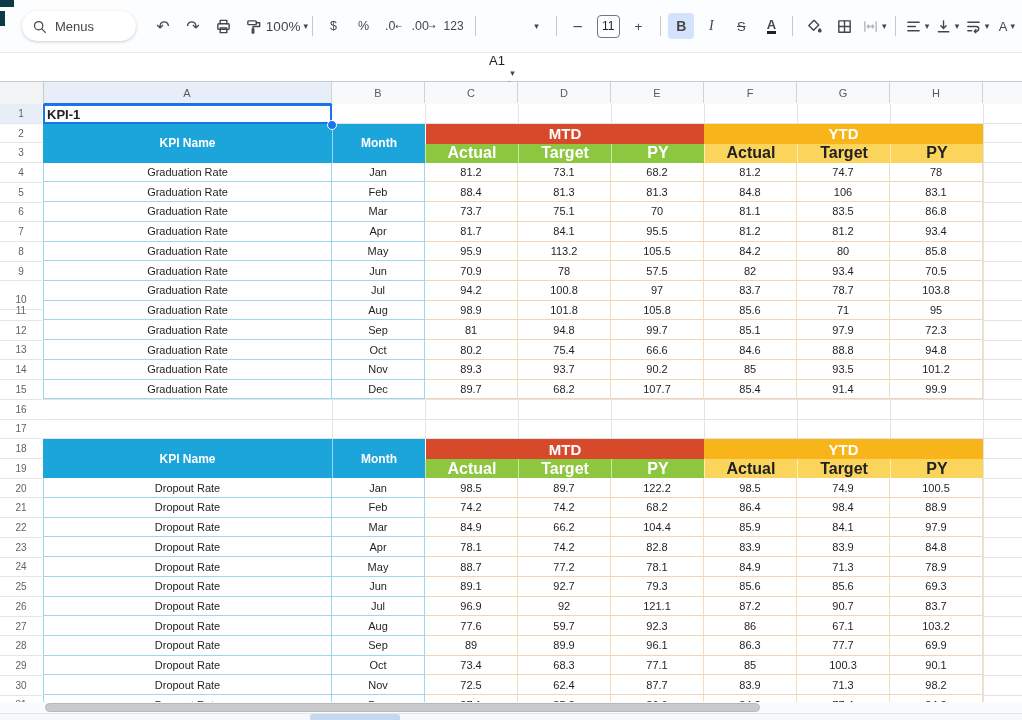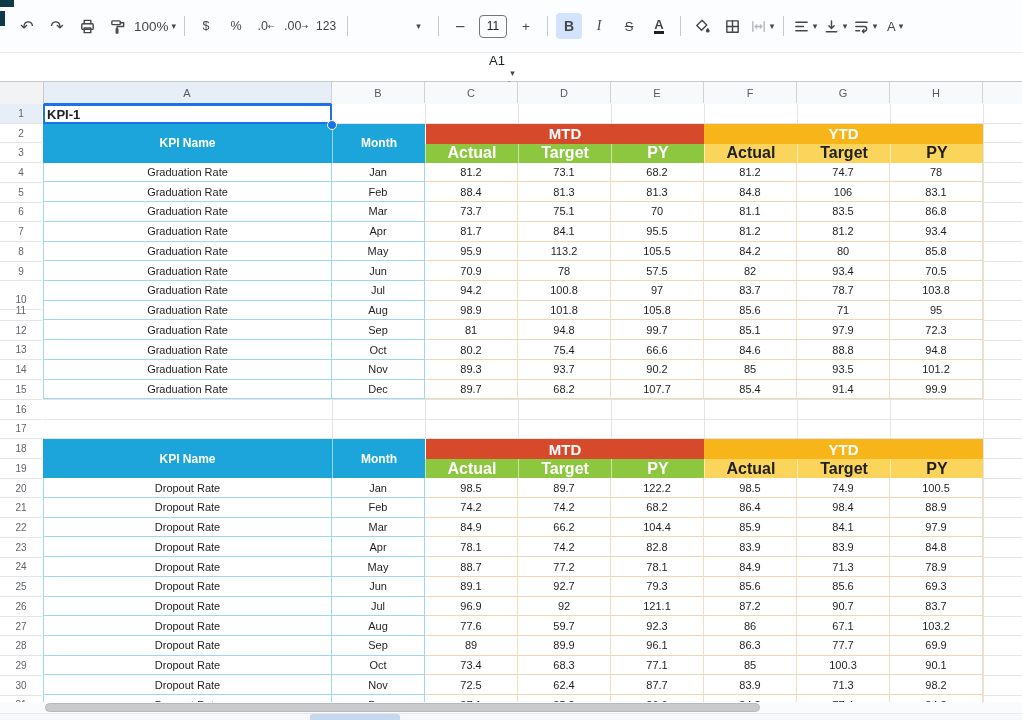--- a/index.html
+++ b/index.html
@@ -91,20 +91,27 @@
   #bottombar-accent{position:absolute;left:310px;top:714px;width:90px;height:6px;background:#c6d8ef;
                     border-radius:3px 3px 0 0;}
 </style>
 </head>
 <body>
 
 <div id="toolbar">
   <div class="corner-mark1"></div>
   <div class="corner-mark2"></div>
 
+  <div class="pill">
+    <svg class="ic" width="15" height="15" viewBox="0 0 18 18">
+        <circle cx="8" cy="8" r="5"></circle>
+        <path d="M11.8 11.8L16 16"></path>
+      </svg>
+    <span>Menus</span>
+  </div>
 
   <div class="tbtn uicon" style="margin-left:14px;font-size:16px">
       <span>↶</span>
     </div>
   <div class="tbtn uicon" style="font-size:16px">
       <span>↷</span>
     </div>
   <div class="tbtn">
     <svg class="ic" width="17" height="17" viewBox="0 0 18 18">
         <path d="M5.5 6V2.5h7V6"></path>

